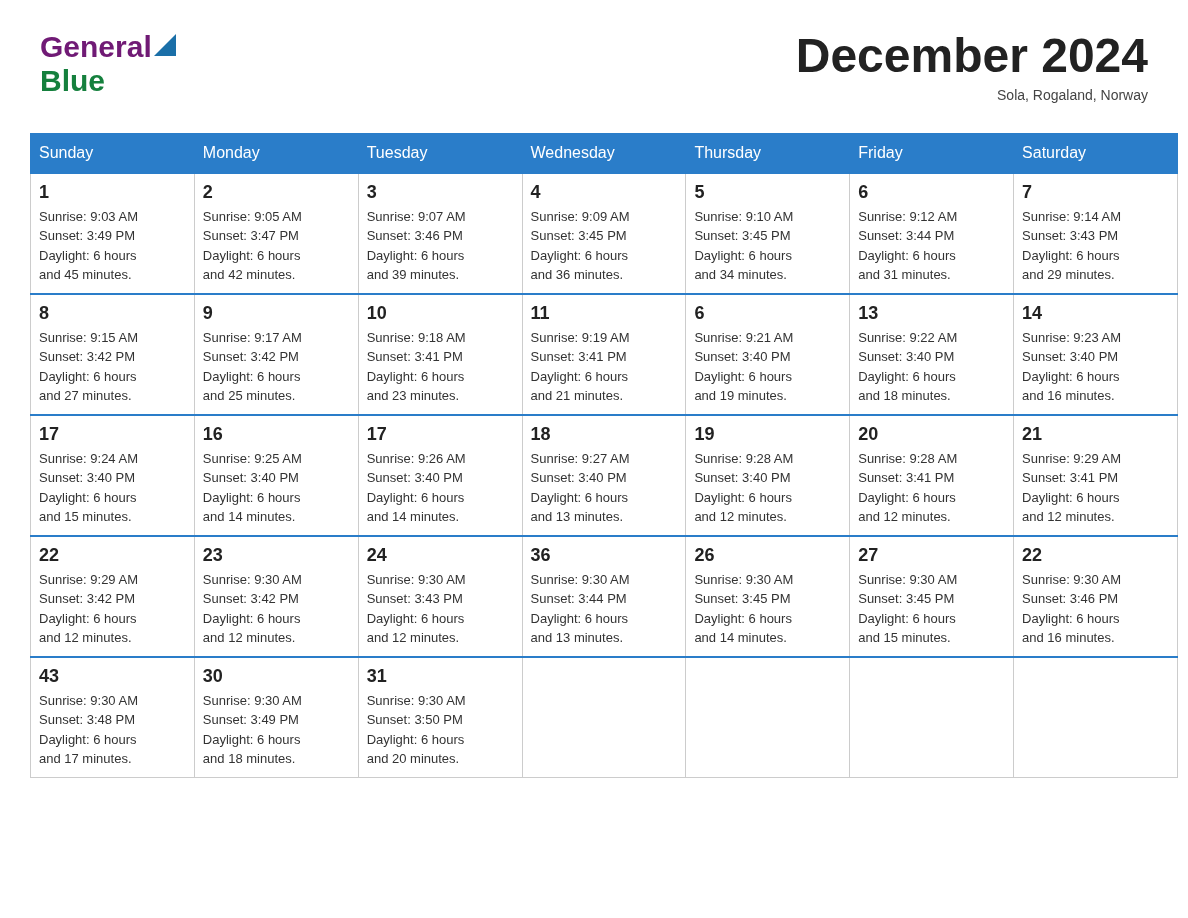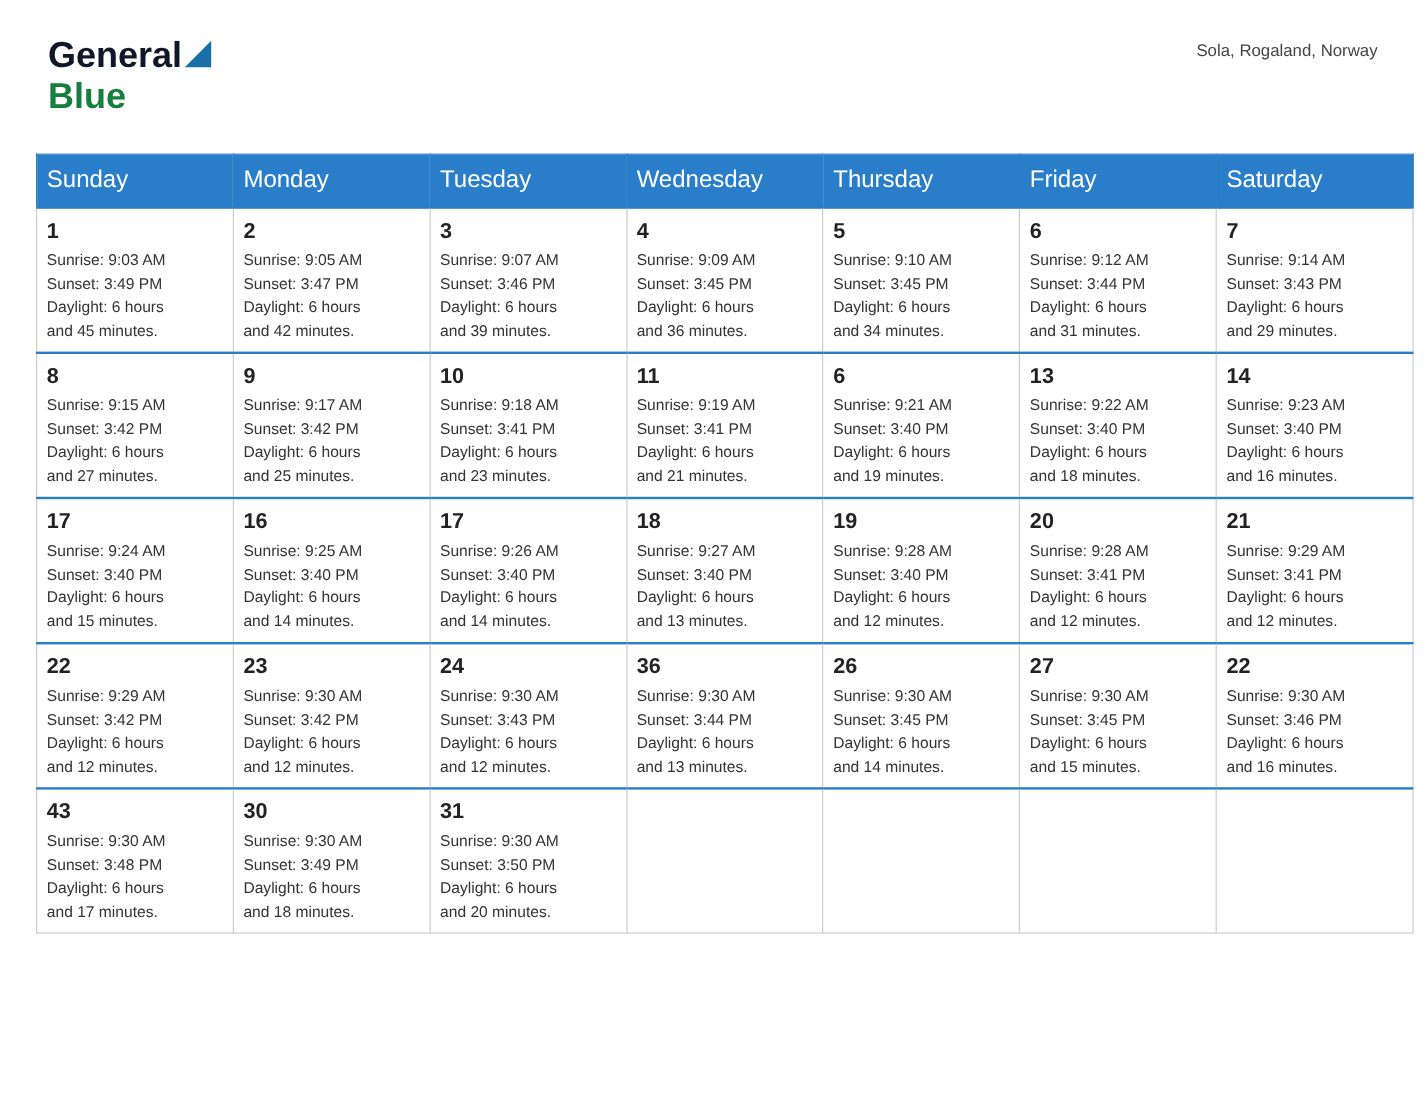--- a/index.html
+++ b/index.html
@@ -39,21 +39,21 @@
     .calendar {
       width: 100%;
       border-collapse: collapse;
       margin: 0 10px;
     }
     .calendar th {
       background-color: #2a7dc9;
       color: #fff;
       padding: 10px 8px;
       text-align: left;
-      font-size: 20px;
+      font-size: 16px;
       font-weight: normal;
       border: 1px solid #2a7dc9;
     }
     .calendar td {
       border: 1px solid #ccc;
       vertical-align: top;
       padding: 8px;
       width: 14.28%;
       min-height: 110px;
     }
@@ -74,41 +74,42 @@
       font-size: 13px;
       color: #333;
       line-height: 1.5;
     }
     .empty-cell {
       background: #fff;
     }
     .logo-text-general {
       font-size: 30px;
       font-weight: bold;
-      color: #0f172a;
+      color: #701a75;
     }
     .logo-line {
       display: flex;
       align-items: center;
     }
   </style>
 </head>
 <body>
 
 <div class="header">
   <div class="logo">
     <div class="logo-line">
       <span class="logo-text-general">General</span>
       <span style="display:inline-block; width:0; height:0; border-style:solid; border-width:0 0 22px 22px; border-color:transparent transparent #1a6fa8 transparent; margin-left:2px; vertical-align:bottom; margin-bottom:4px;"></span>
     </div>
     <div>
       <span style="font-size:30px; font-weight:bold; color:#15803d;">Blue</span>
     </div>
   </div>
   <div class="title-section">
+    <div class="month-title">December 2024</div>
     <div class="location">Sola, Rogaland, Norway</div>
   </div>
 </div>
 
 <table class="calendar">
   <thead>
     <tr>
     <th>Sunday</th>
         <th>Monday</th>
         <th>Tuesday</th>

